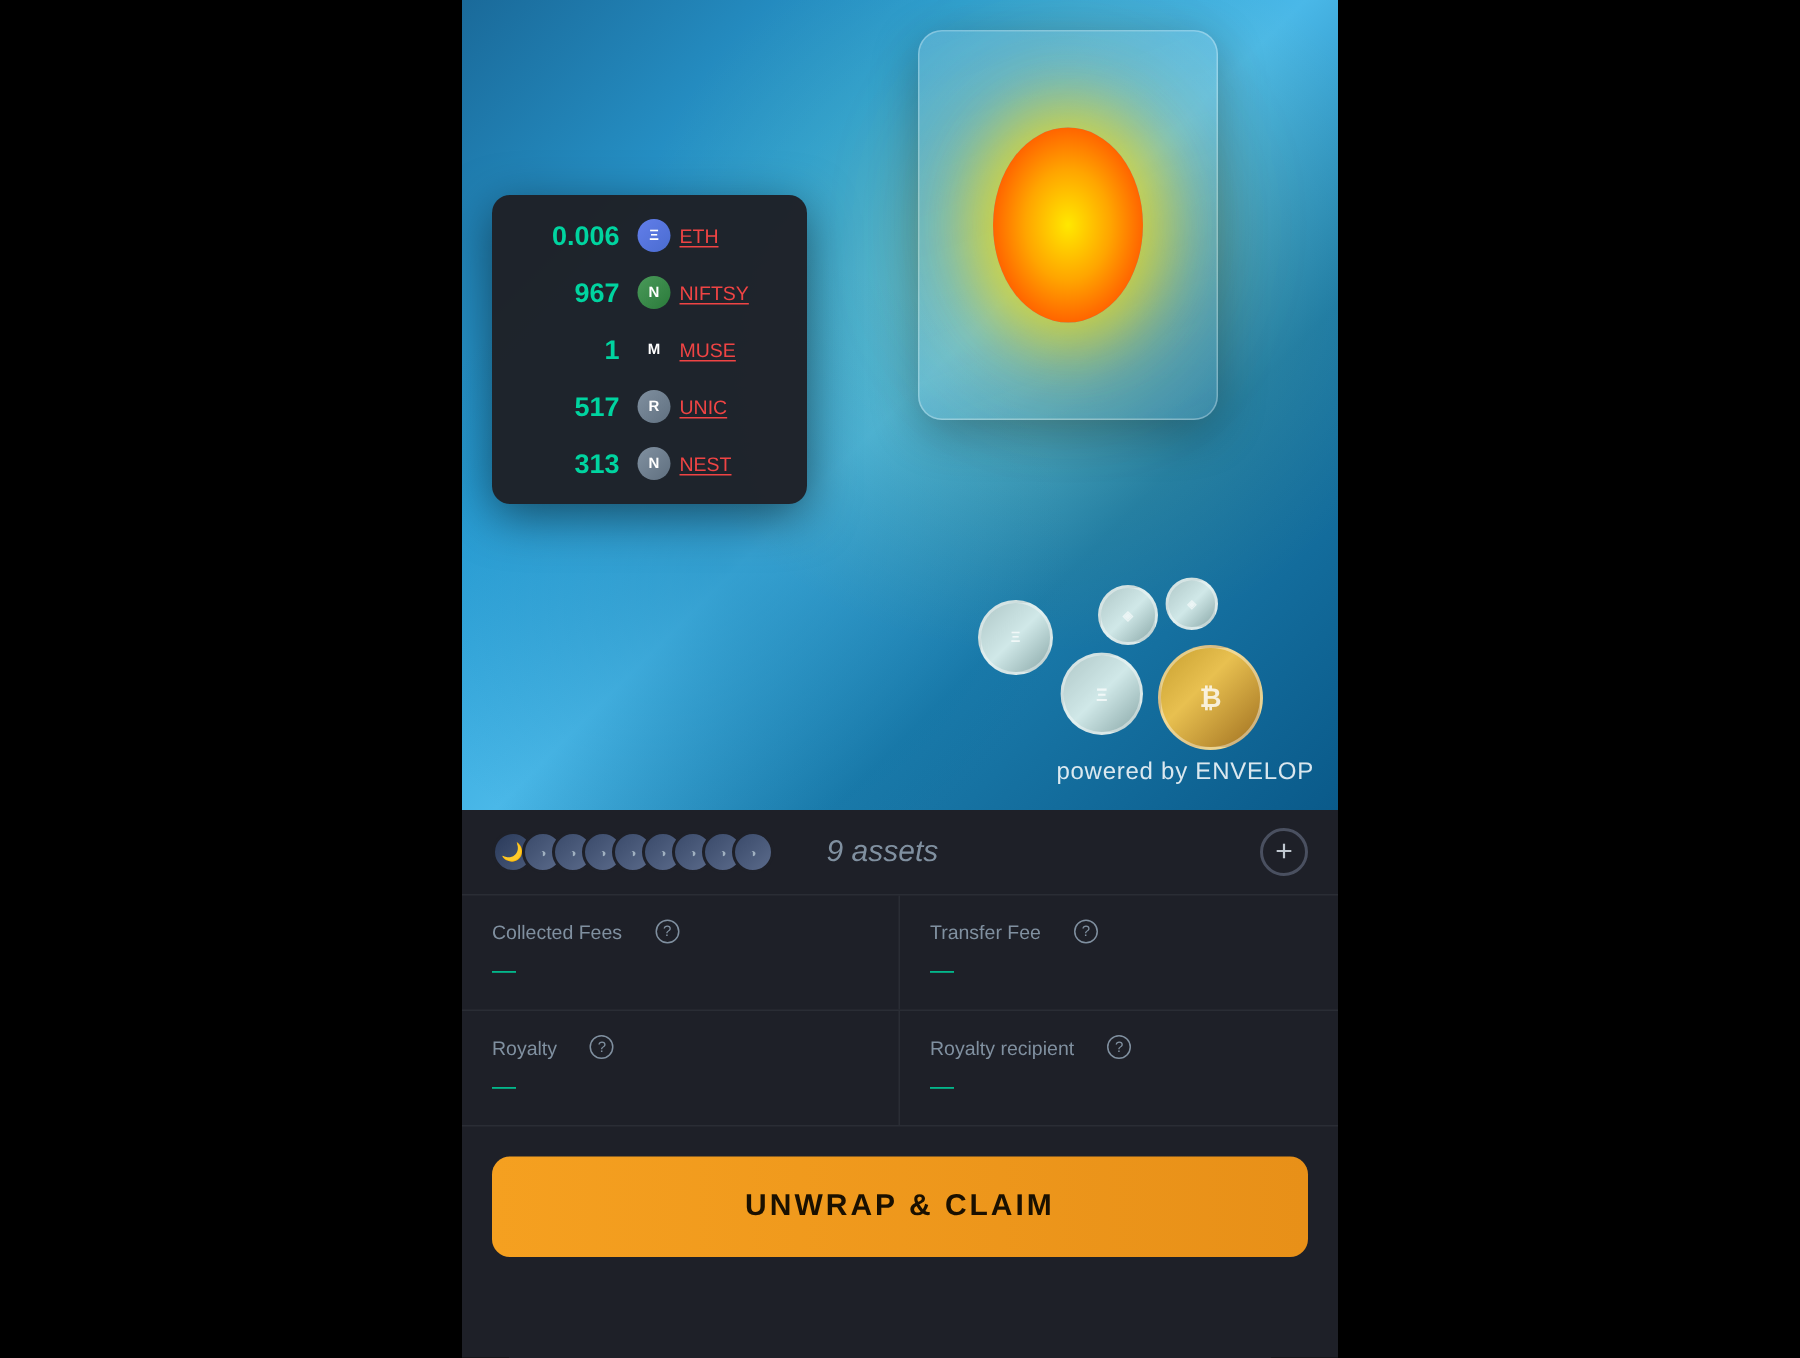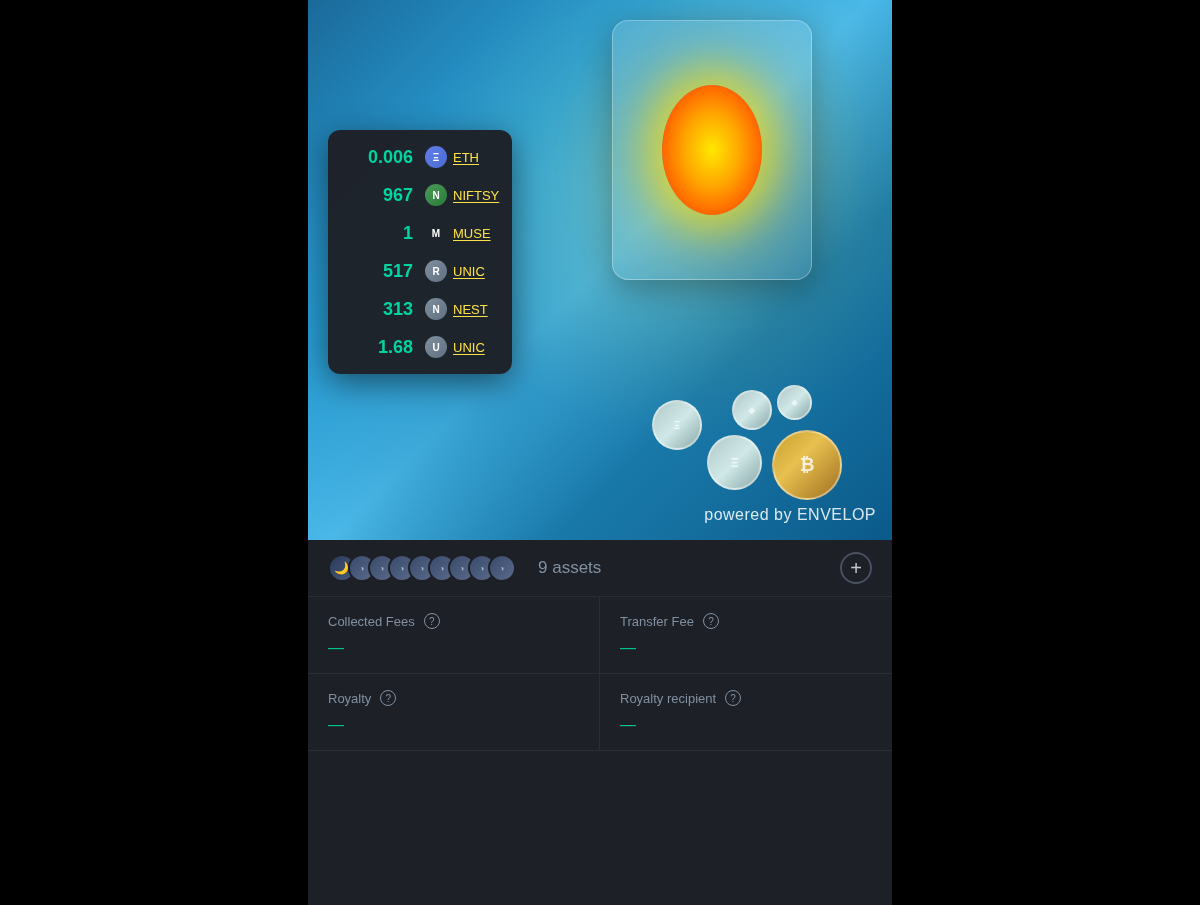--- a/index.html
+++ b/index.html
@@ -136,21 +136,21 @@
       font-size: 16px;
       font-weight: 300;
       letter-spacing: 0.5px;
     }
 
     
     .assets-panel {
       position: absolute;
       top: 130px;
       left: 20px;
-      width: 184px;
+      width: 210px;
       background: rgba(30,32,38,0.97);
       border-radius: 12px;
       padding: 8px 0;
       z-index: 10;
       box-shadow: 0 8px 32px rgba(0,0,0,0.5);
     }
 
     .asset-row {
       display: flex;
       align-items: center;
@@ -187,21 +187,21 @@
     .token-niftsy { background: linear-gradient(135deg, #4a9a5a, #2a7a3a); color: white; }
     .token-muse { background: linear-gradient(135deg, #8090a0, #6070808); color: white; }
     .token-ionx { background: linear-gradient(135deg, #8090a0, #607080); color: white; }
     .token-dop { background: linear-gradient(135deg, #8090a0, #607080); color: white; }
     .token-rvst { background: linear-gradient(135deg, #8090a0, #607080); color: white; }
     .token-nest { background: linear-gradient(135deg, #8090a0, #607080); color: white; }
     .token-jpeg { background: linear-gradient(135deg, #8090a0, #607080); color: white; }
     .token-unic { background: linear-gradient(135deg, #8090a0, #607080); color: white; }
 
     .token-name {
-      color: #fde047;
+      color: #ef4444;
       font-size: 13px;
       font-weight: 500;
       text-decoration: underline;
       text-underline-offset: 2px;
     }
 
     
     .bottom-panel {
       background: #1e2028;
       flex: 1;
@@ -240,22 +240,23 @@
       margin-left: 0;
     }
 
     .stacked-icon-moon {
       background: linear-gradient(135deg, #2a3a5a, #4a5a7a);
       font-size: 12px;
     }
 
     .assets-count {
       color: #8090a0;
-      font-size: 17px;
-      margin-left: 10px;
+      font-size: 20px;
+      margin-left: 23px;
+      font-style: italic;
     }
 
     .add-button {
       margin-left: auto;
       width: 32px;
       height: 32px;
       border-radius: 50%;
       border: 2px solid #4a5060;
       background: transparent;
       color: #c0c8d0;
@@ -278,21 +279,21 @@
       border-right: 1px solid #2a2d35;
     }
 
     .info-cell:last-child, .info-cell:nth-child(2) {
       border-right: none;
     }
 
     .info-label {
       display: flex;
       align-items: center;
-      gap: 9px;
+      gap: 22px;
       color: #8090a0;
       font-size: 13px;
       margin-bottom: 10px;
     }
 
     .help-icon {
       width: 16px;
       height: 16px;
       border-radius: 50%;
       border: 1px solid #8090a0;
@@ -389,27 +390,20 @@
           <span class="token-name">UNIC</span>
         </div>
       </div>
       <div class="asset-row">
         <span class="asset-amount">313</span>
         <div class="asset-token">
           <div class="token-icon token-nest">N</div>
           <span class="token-name">NEST</span>
         </div>
       </div>
-      <div class="asset-row">
-        <span class="asset-amount">1.68</span>
-        <div class="asset-token">
-          <div class="token-icon token-unic">U</div>
-          <span class="token-name">UNIC</span>
-        </div>
-      </div>
     </div>
 
     <span class="powered-by">powered by ENVELOP</span>
   </div>
 
   <div class="bottom-panel">
 
     <div class="assets-bar">
       <div class="asset-icons-stack">
         <div class="stacked-icon stacked-icon-moon">🌙</div>
@@ -453,15 +447,16 @@
       </div>
       <div class="info-cell">
         <div class="info-label">
           <span>Royalty recipient</span>
           <div class="help-icon">?</div>
         </div>
         <div class="info-value">—</div>
       </div>
     </div>
 
+    <button class="unwrap-button">UNWRAP &amp; CLAIM</button>
 
   </div>
 </div>
 
 </body></html>

